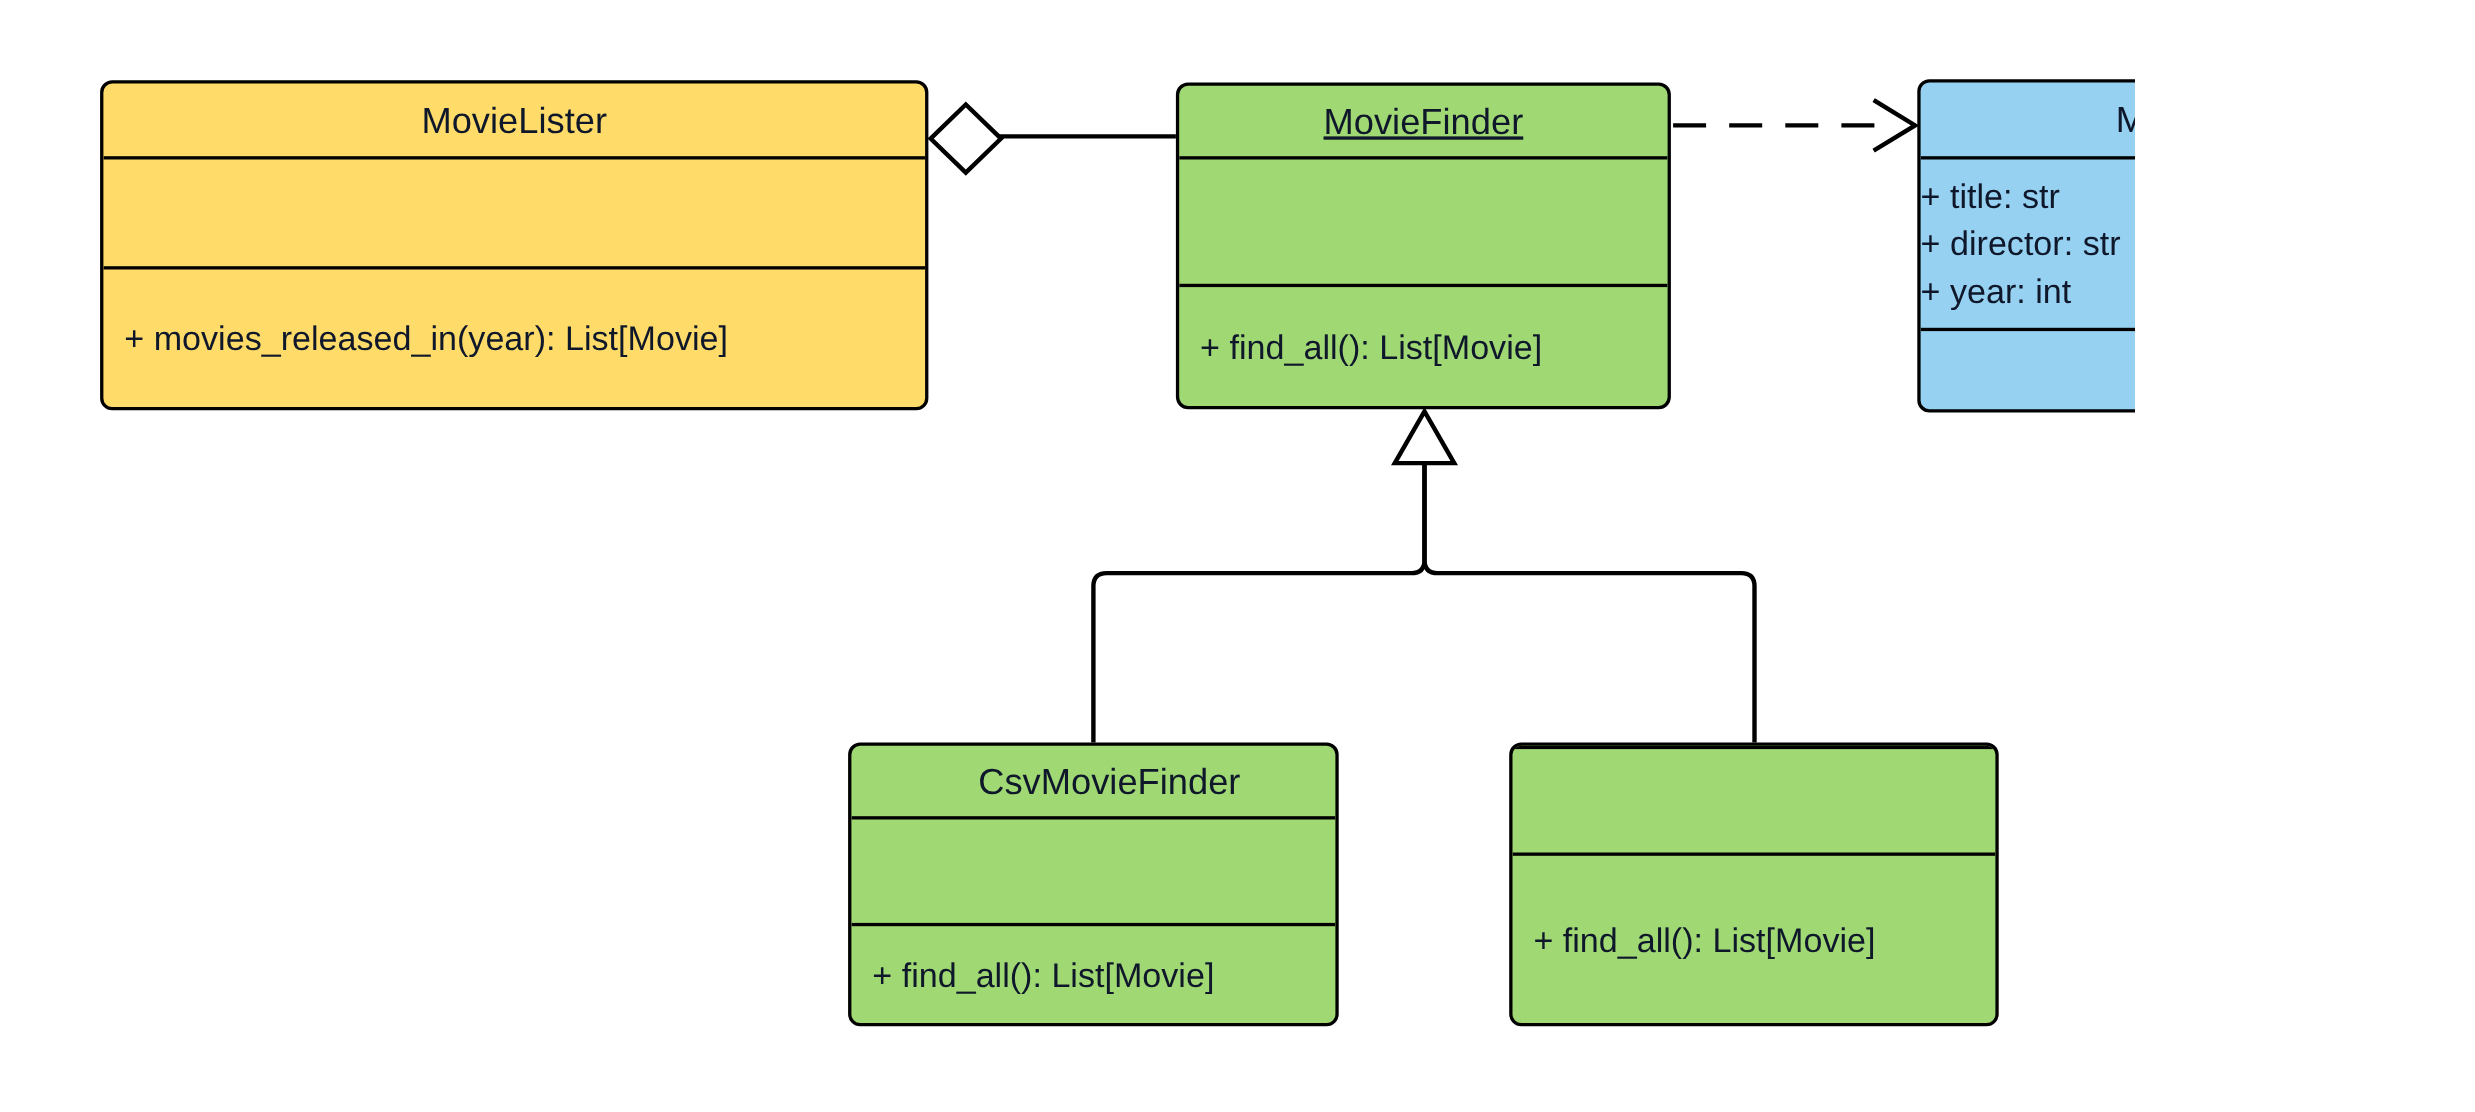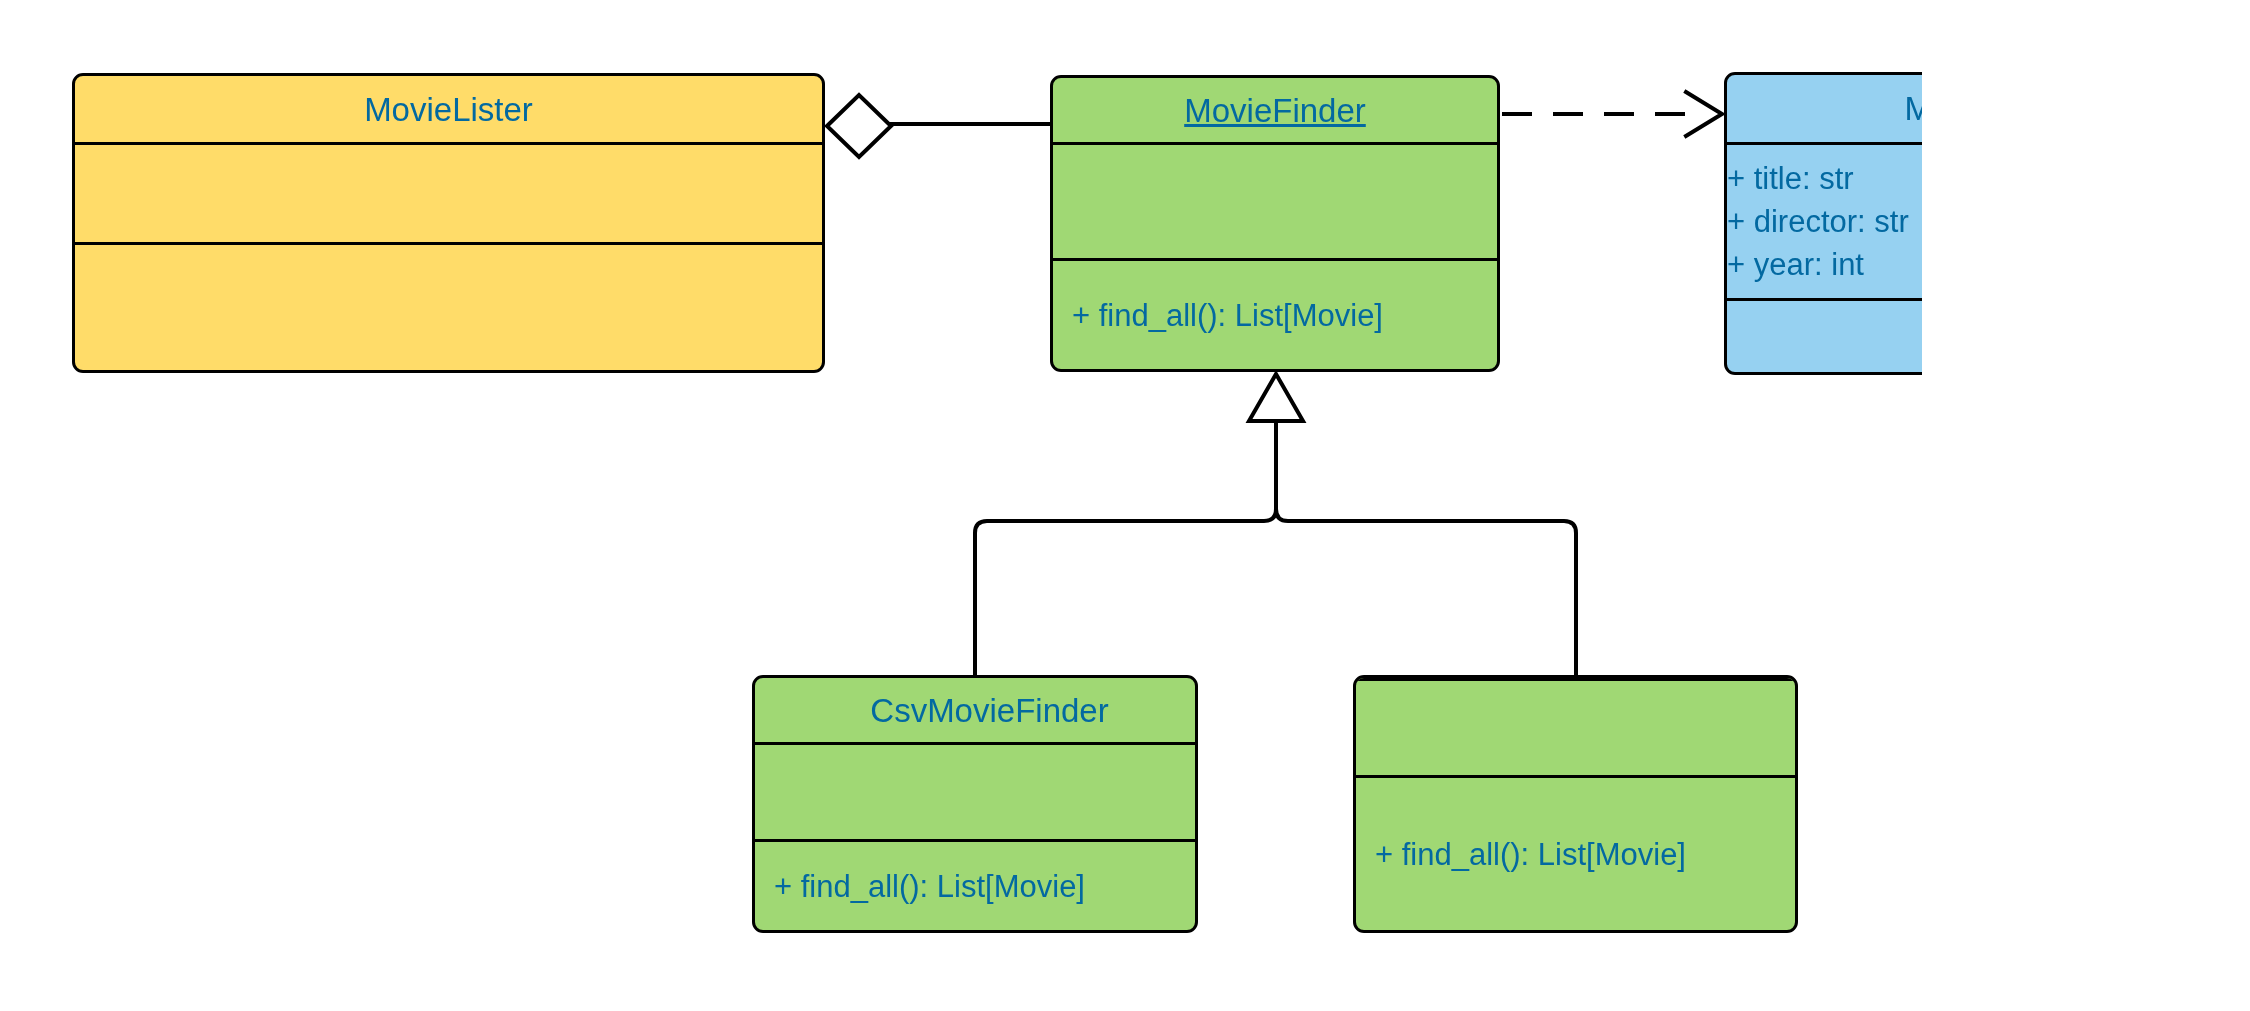--- a/index.html
+++ b/index.html
@@ -6,22 +6,23 @@
     margin: 0;
     padding: 0;
     background: #FFFFFF;
   }
   #canvas {
     position: relative;
     width: 1922px;
     height: 1011px;
     background: #FFFFFF;
     font-family: "Liberation Sans", sans-serif;
-    color: #0369a1;
+    color: #0f172a;
     overflow: hidden;
+    margin-left: 19px;
   }
   .uml-class {
     position: absolute;
     box-sizing: border-box;
     border: 3.5px solid #000000;
     border-radius: 11px;
     display: flex;
     flex-direction: column;
     overflow: hidden;
     font-size: 31px;
@@ -91,20 +92,21 @@
 
     <path d="M 1576 675 L 1576 533 Q 1576 521 1564 521 L 1288 521 Q 1276 521 1276 509 L 1276 421" fill="none"></path>
 
     <polygon points="1276,374 1249,421 1303,421" fill="#FFFFFF" stroke-linejoin="miter"></polygon>
   </svg>
 
   <div class="uml-class fill-yellow" style="left:72px; top:73px; width:753px; height:300px;">
     <div class="uml-title" style="height:66px;">MovieLister</div>
     <div class="uml-attrs" style="height:97px;"></div>
     <div class="uml-methods">
+      <div class="uml-line">+ movies_released_in(year): List[Movie]</div>
     </div>
   </div>
 
   <div class="uml-class fill-green" style="left:1050px; top:75px; width:450px; height:297px;">
     <div class="uml-title" style="height:64px;text-decoration:underline;">MovieFinder</div>
     <div class="uml-attrs" style="height:113px;"></div>
     <div class="uml-methods">
       <div class="uml-line">+ find_all(): List[Movie]</div>
     </div>
   </div>

